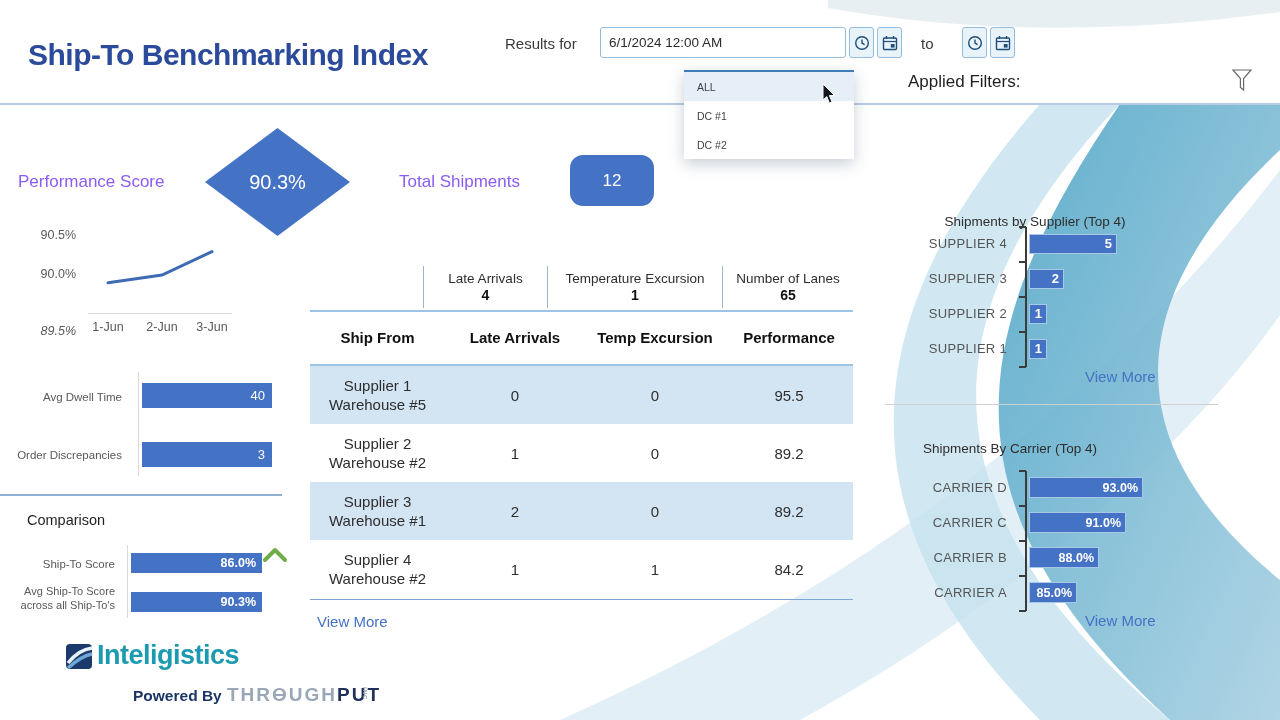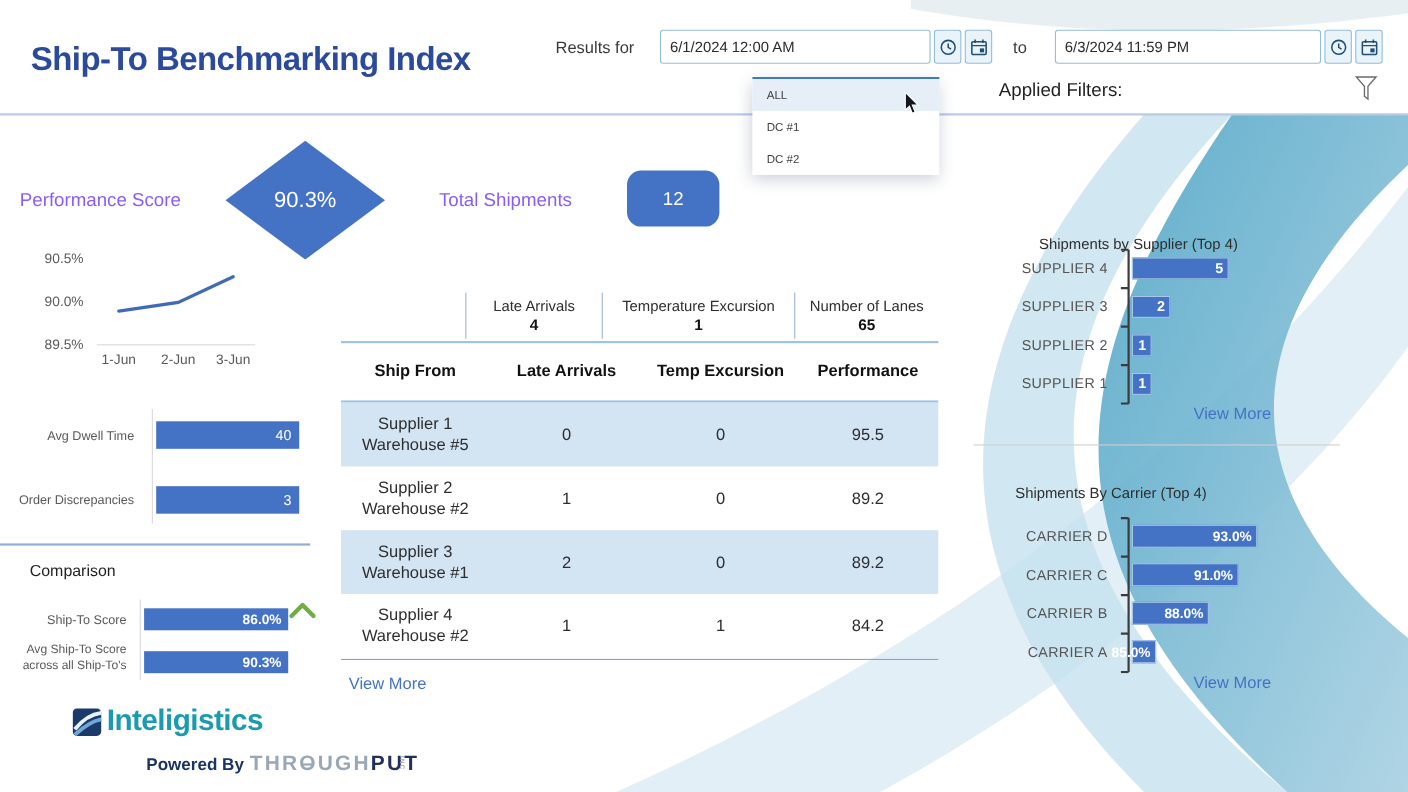--- a/index.html
+++ b/index.html
@@ -119,21 +119,20 @@
         <line x1="4.5" y1="1" x2="4.5" y2="4" stroke="#1F4E79" stroke-width="1.4"></line>
         <line x1="11.5" y1="1" x2="11.5" y2="4" stroke="#1F4E79" stroke-width="1.4"></line>
         <rect x="8.8" y="9" width="3.8" height="3.6" fill="#1F4E79"></rect>
       </svg>
   </button>
 </div>
 
 <span class="abs z2 hdr-label" style="left:921px;top:35px;">to</span>
 
 <div class="abs z2 date-group" style="left:959px;top:27px;">
-  <input class="date-input" style="width: 242px;" value="6/3/2024 11:59 PM">
   <button class="icon-btn">
     <svg width="16" height="16" viewBox="0 0 16 16">
         <circle cx="8" cy="8" r="6.3" fill="none" stroke="#1F4E79" stroke-width="1.4"></circle>
         <path d="M8,4.5 L8,8 L10.6,9.6" fill="none" stroke="#1F4E79" stroke-width="1.4"></path>
       </svg>
   </button>
   <button class="icon-btn">
     <svg width="16" height="16" viewBox="0 0 16 16">
         <rect x="1.5" y="3" width="13" height="11.5" rx="1" fill="none" stroke="#1F4E79" stroke-width="1.4"></rect>
         <line x1="1.5" y1="6.5" x2="14.5" y2="6.5" stroke="#1F4E79" stroke-width="1.2"></line>
@@ -168,21 +167,21 @@
   </svg>
 <div class="abs z2 diamond-text">90.3%</div>
 
 <span class="abs z2 kpi-big-label" style="left:399px;top:172px;">Total Shipments</span>
 <div class="abs z2 ship-card">
     <span>12</span>
   </div>
 
 <span class="abs z2 ytick" style="left:28px;top:228px;">90.5%</span>
 <span class="abs z2 ytick" style="left:28px;top:267px;">90.0%</span>
-<span class="abs z2 ytick" style="left:28px;top:306px;">89.5%</span>
+<span class="abs z2 ytick" style="left:28px;top:324px;font-style:italic;">89.5%</span>
 <div class="abs z2 axis-h" style="left:88px;top:313px;width:144px;"></div>
 <svg class="abs z2" style="left:0;top:0;pointer-events:none;" width="280" height="360" viewBox="0 0 280 360">
   <polyline points="108,282.8 162,275.0 212,251.6" fill="none" stroke="#3F6BB5" stroke-width="3" stroke-linecap="round"></polyline>
 </svg>
 <span class="abs z2 xtick" style="left:85px;top:320px;">1-Jun</span>
 <span class="abs z2 xtick" style="left:139px;top:320px;">2-Jun</span>
 <span class="abs z2 xtick" style="left:189px;top:320px;">3-Jun</span>
 
 <div class="abs z2 axis-v" style="left:138px;top:372px;height:104px;"></div>
 <div class="abs z2 m-label" style="left:0;top:390px;width:122px;">Avg Dwell Time</div>
@@ -324,21 +323,21 @@
       </div>
   </div>
   <div class="srow car-row">
     <span class="hlabel">CARRIER B</span>
     <div class="hbar" style="width: 70px;">
         <span>88.0%</span>
       </div>
   </div>
   <div class="srow car-row">
     <span class="hlabel">CARRIER A</span>
-    <div class="hbar" style="width: 22px;">
+    <div class="hbar" style="width: 48px;">
         <span>85.0%</span>
       </div>
   </div>
 </div>
 <span class="abs z2 view-more" style="left:1085px;top:612px;">View More</span>
 
 <svg class="abs z2" style="left:66px;top:643px;" width="27" height="27" viewBox="0 0 27 27">
   <rect x="0" y="1" width="26" height="25" rx="4" fill="#1B3A6B"></rect>
   <path d="M2,20 C10,10 18,6 26,5" stroke="#E8F2FA" stroke-width="3.5" fill="none"></path>
   <path d="M2,25 C12,16 20,12 26,11" stroke="#6FA8D8" stroke-width="3.5" fill="none"></path>

